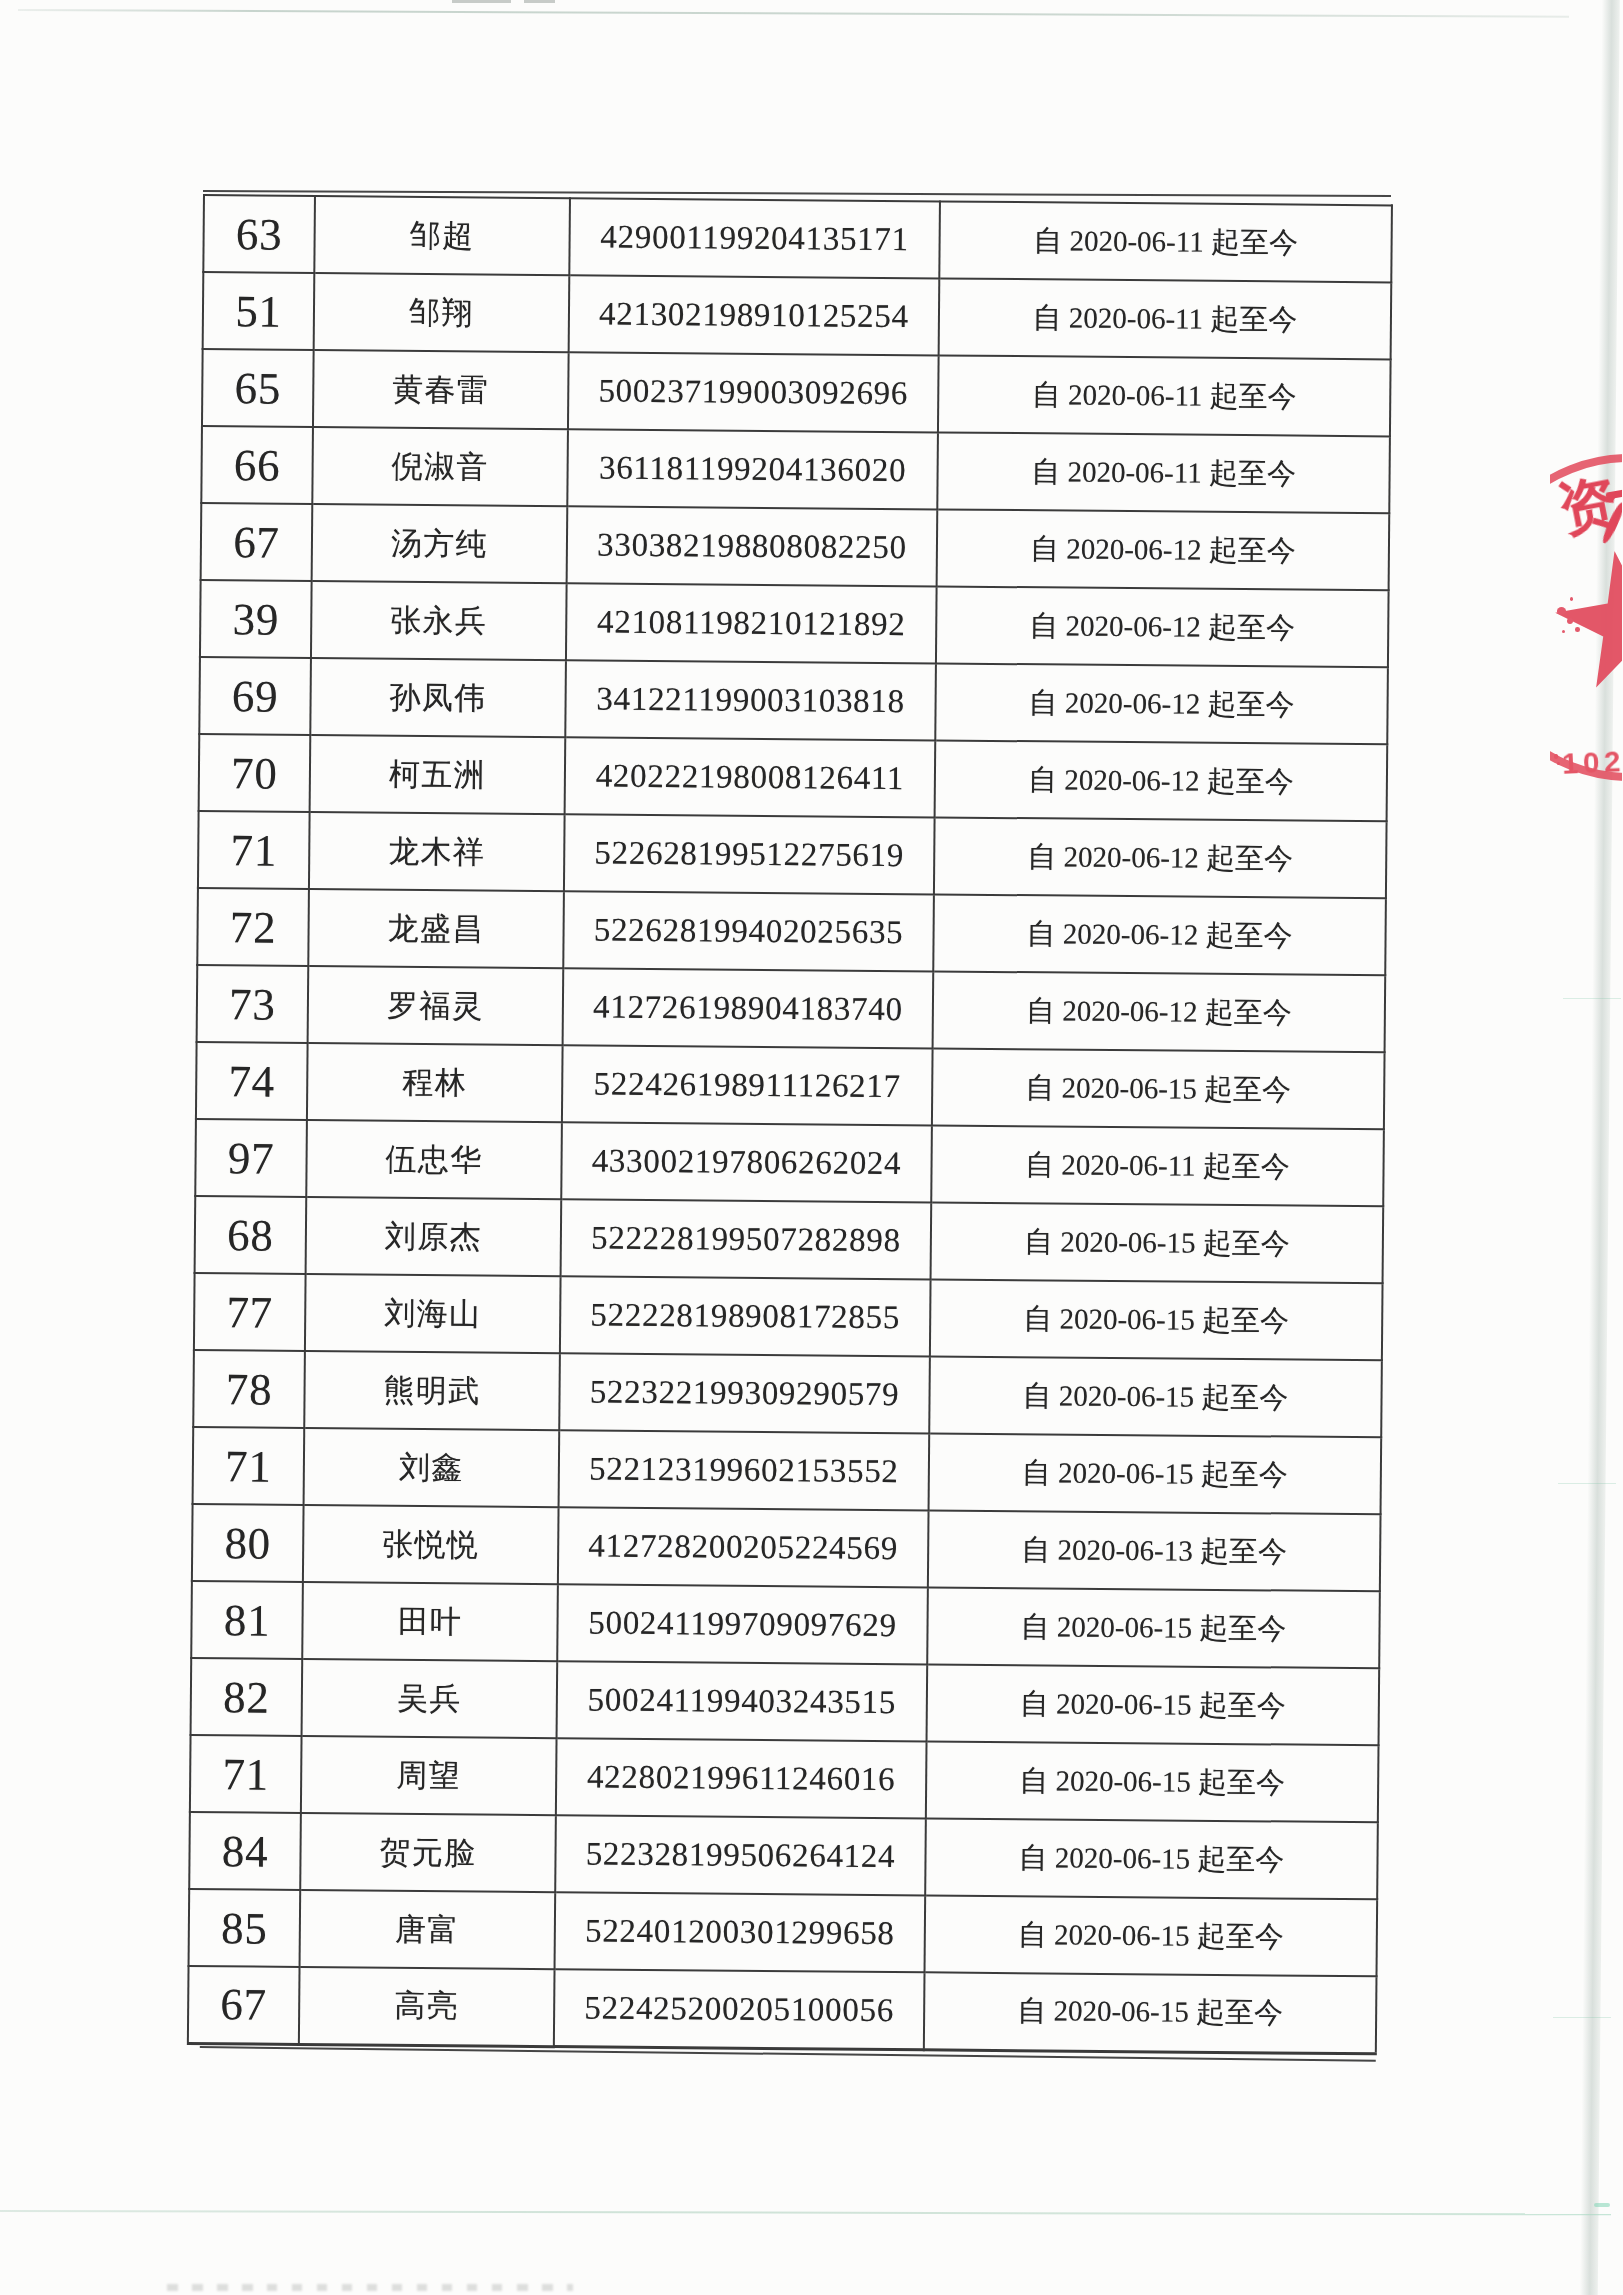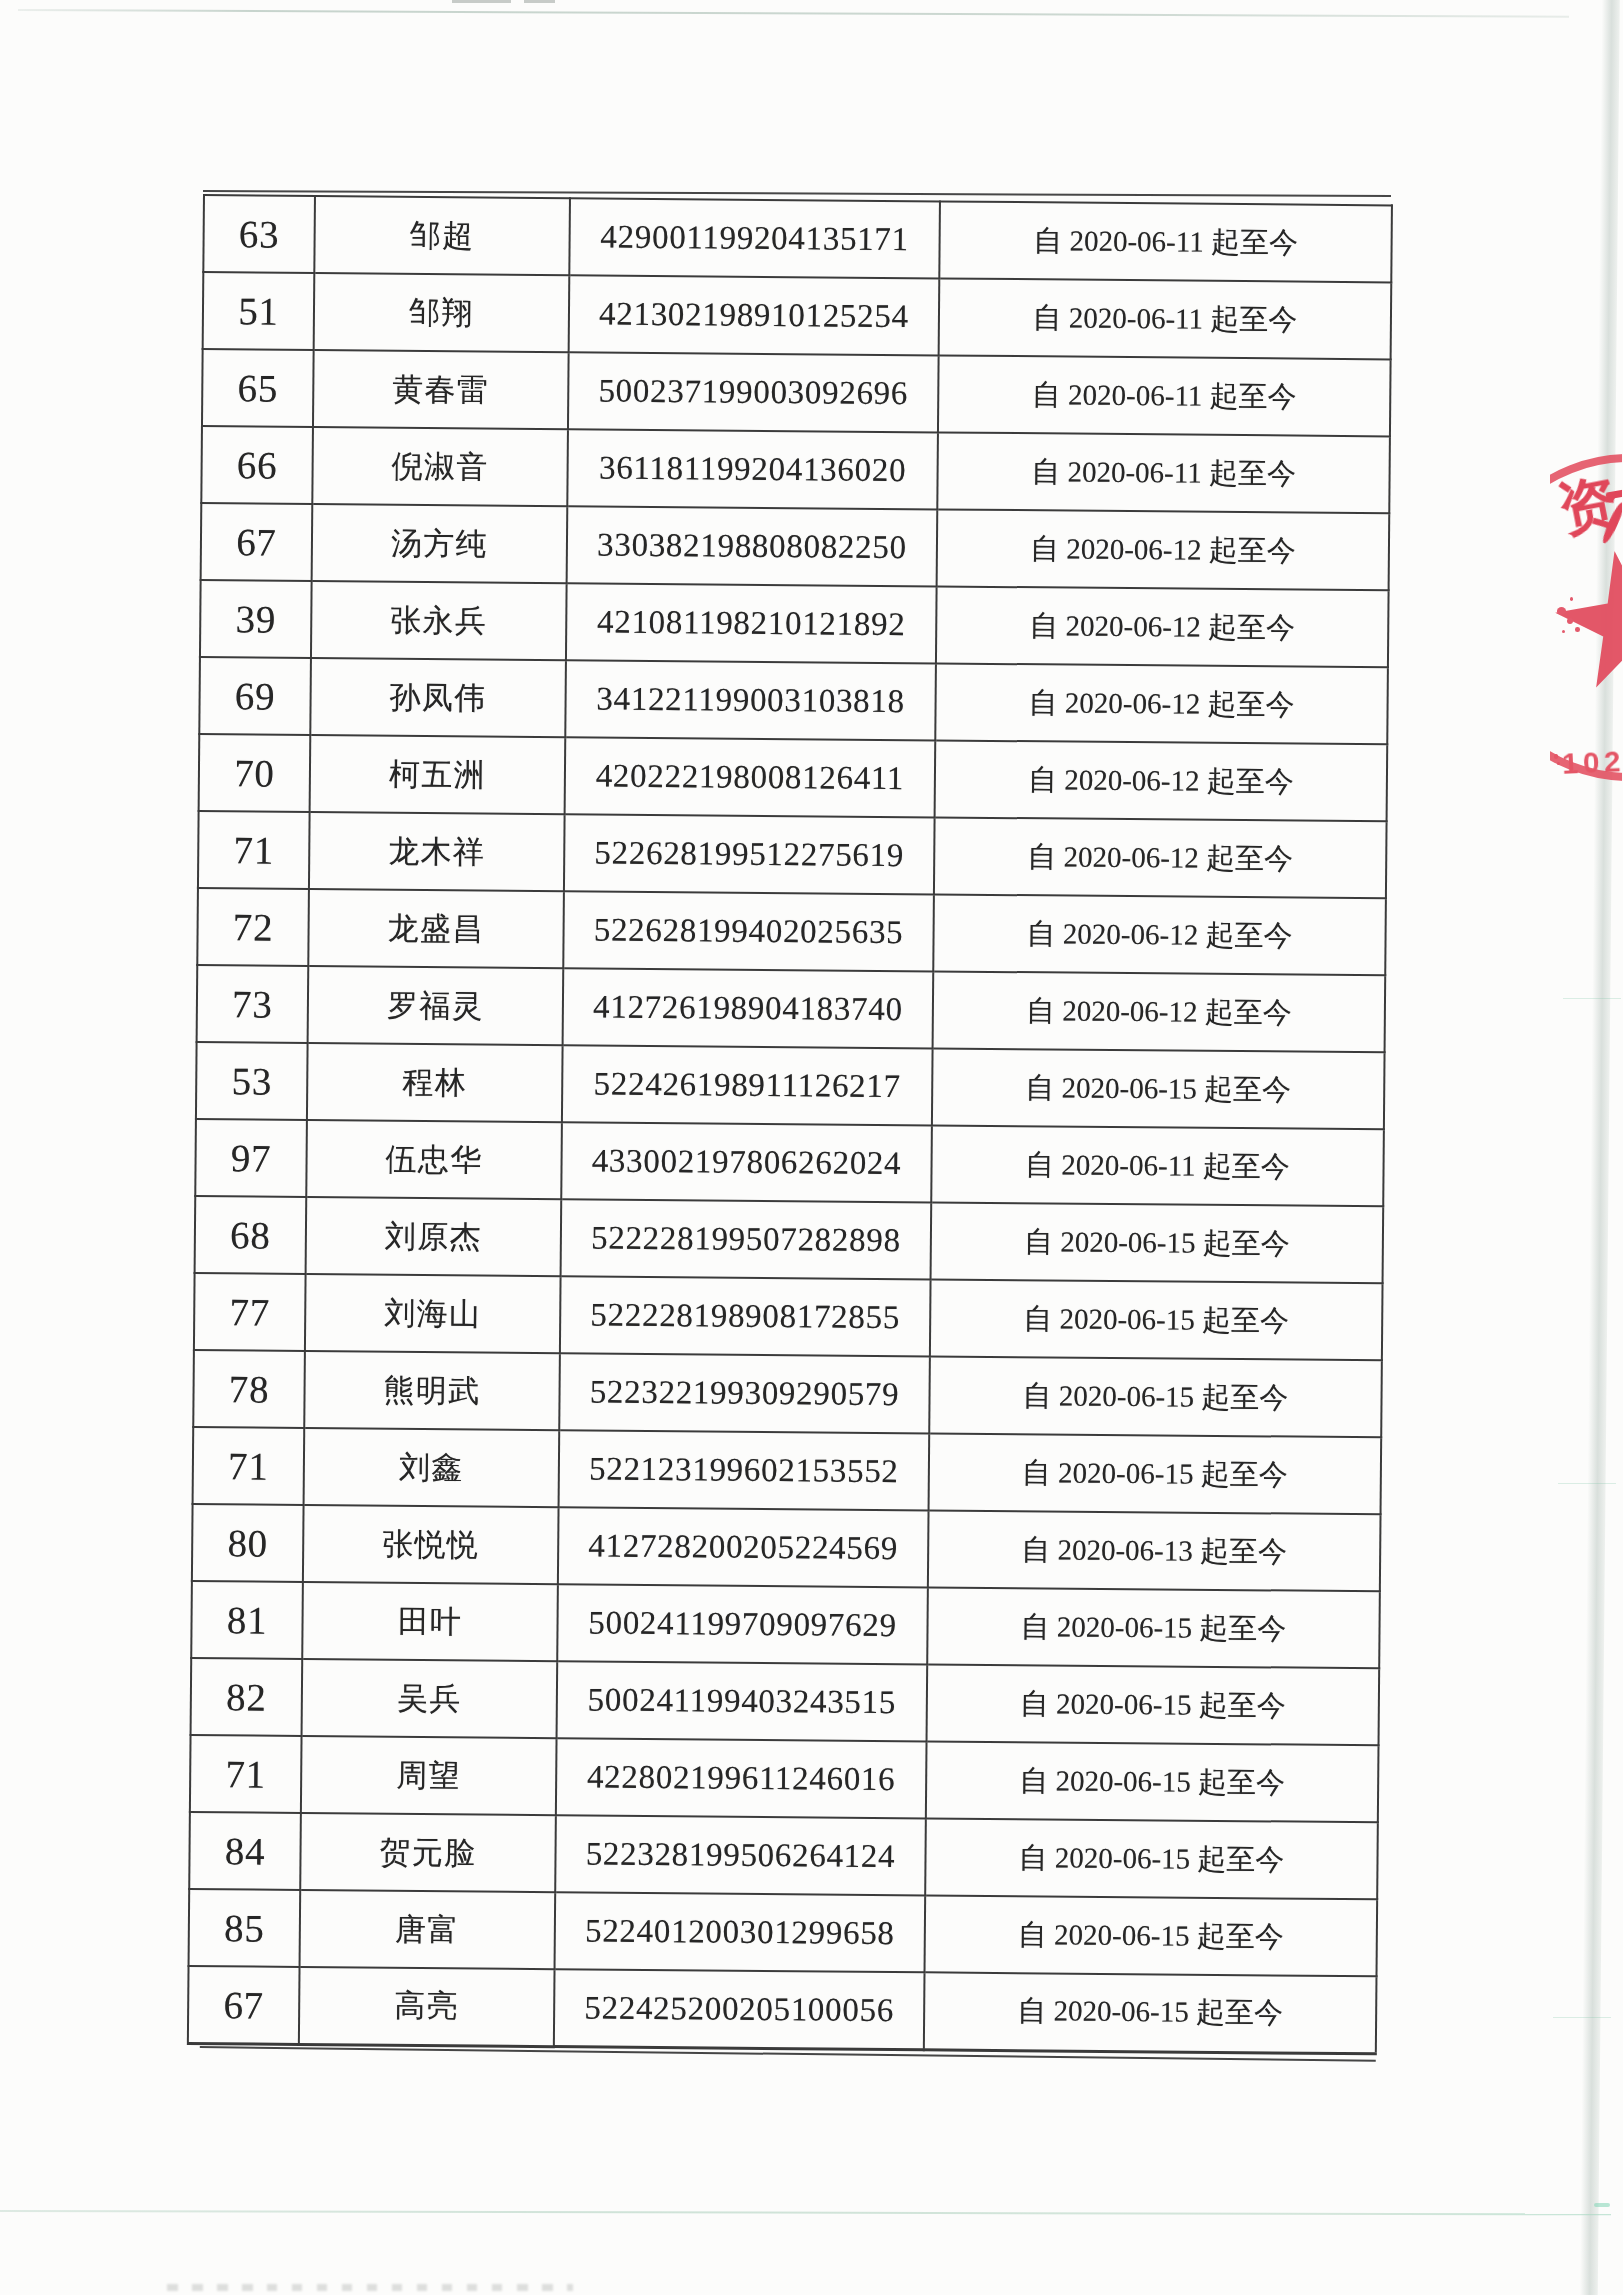--- a/index.html
+++ b/index.html
@@ -64,21 +64,21 @@
     background: transparent;
   }
   table.roster td {
     border: 2px solid #3b3b3b;
     text-align: center; vertical-align: middle;
     padding: 0; overflow: hidden;
     text-shadow: 0 0 0.7px rgba(35,35,35,.45);
   }
   table.roster { border: 2px solid #3a3a3a; border-bottom-width: 3.3px; }
   table.roster tr { height: 77px; }
-  td.c-num    { font-size: 39px; letter-spacing: 0.7px; }
+  td.c-num    { font-size: 45px; letter-spacing: 0.7px; }
   td.c-name   { font-size: 31px; letter-spacing: 1.3px; }
   td.c-id     { font-size: 33px; letter-spacing: 0.7px; }
   td.c-period { font-size: 29px; }
 
   
   .stamp {
     position: absolute; left: 1550px; top: 432px; width: 72px; height: 373px;
     overflow: hidden; pointer-events: none;
   }
   .stamp-circle {
@@ -209,21 +209,21 @@
           <td class="c-id">522628199402025635</td>
           <td class="c-period">自 2020-06-12 起至今</td>
         </tr>
           <tr class="row">
           <td class="c-num">73</td>
           <td class="c-name">罗福灵</td>
           <td class="c-id">412726198904183740</td>
           <td class="c-period">自 2020-06-12 起至今</td>
         </tr>
           <tr class="row">
-          <td class="c-num">53</td>
+          <td class="c-num">74</td>
           <td class="c-name">程林</td>
           <td class="c-id">522426198911126217</td>
           <td class="c-period">自 2020-06-15 起至今</td>
         </tr>
           <tr class="row">
           <td class="c-num">97</td>
           <td class="c-name">伍忠华</td>
           <td class="c-id">433002197806262024</td>
           <td class="c-period">自 2020-06-11 起至今</td>
         </tr>

